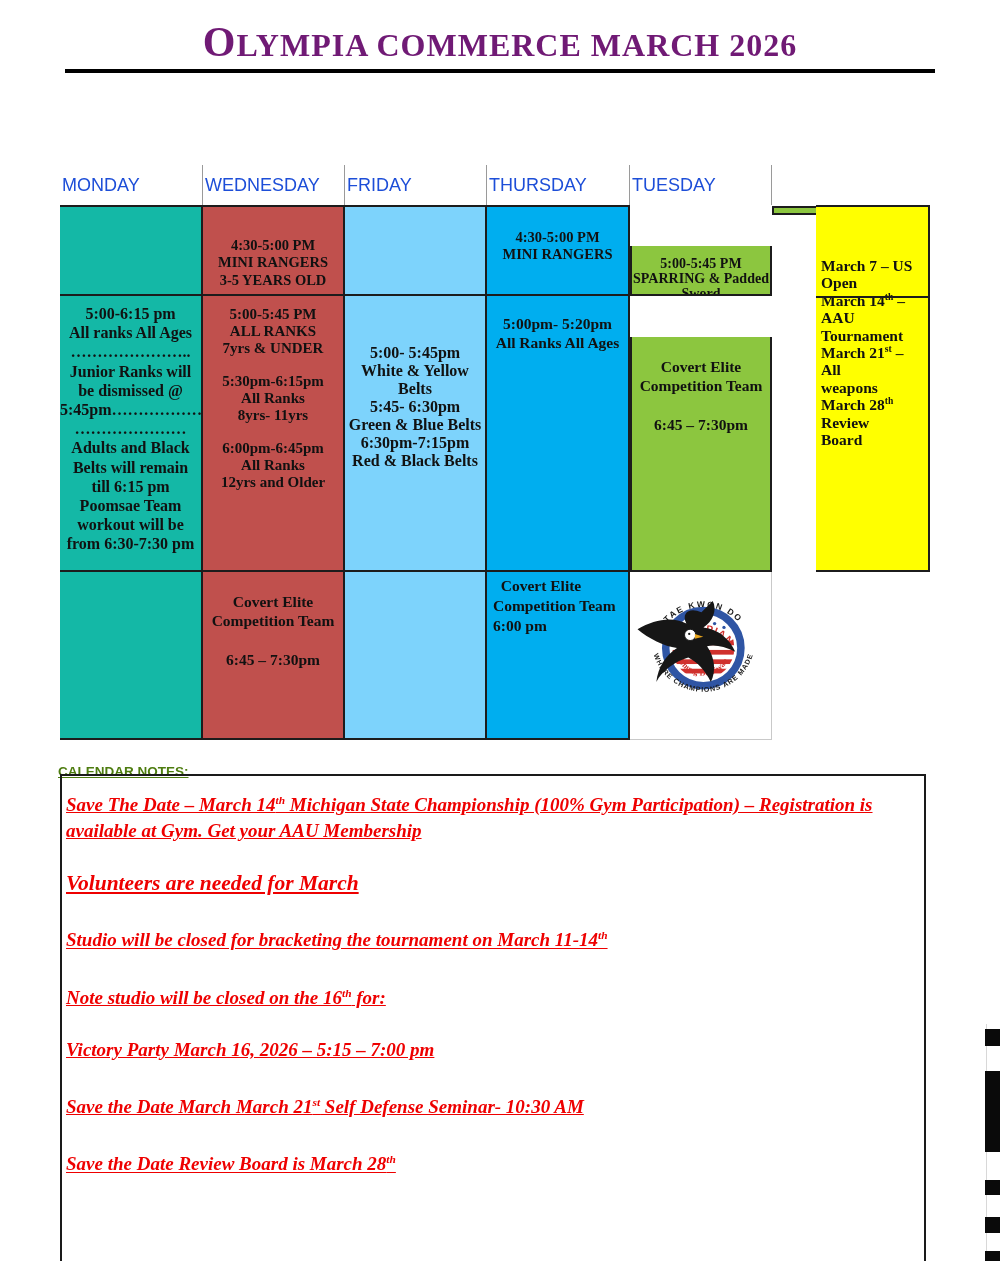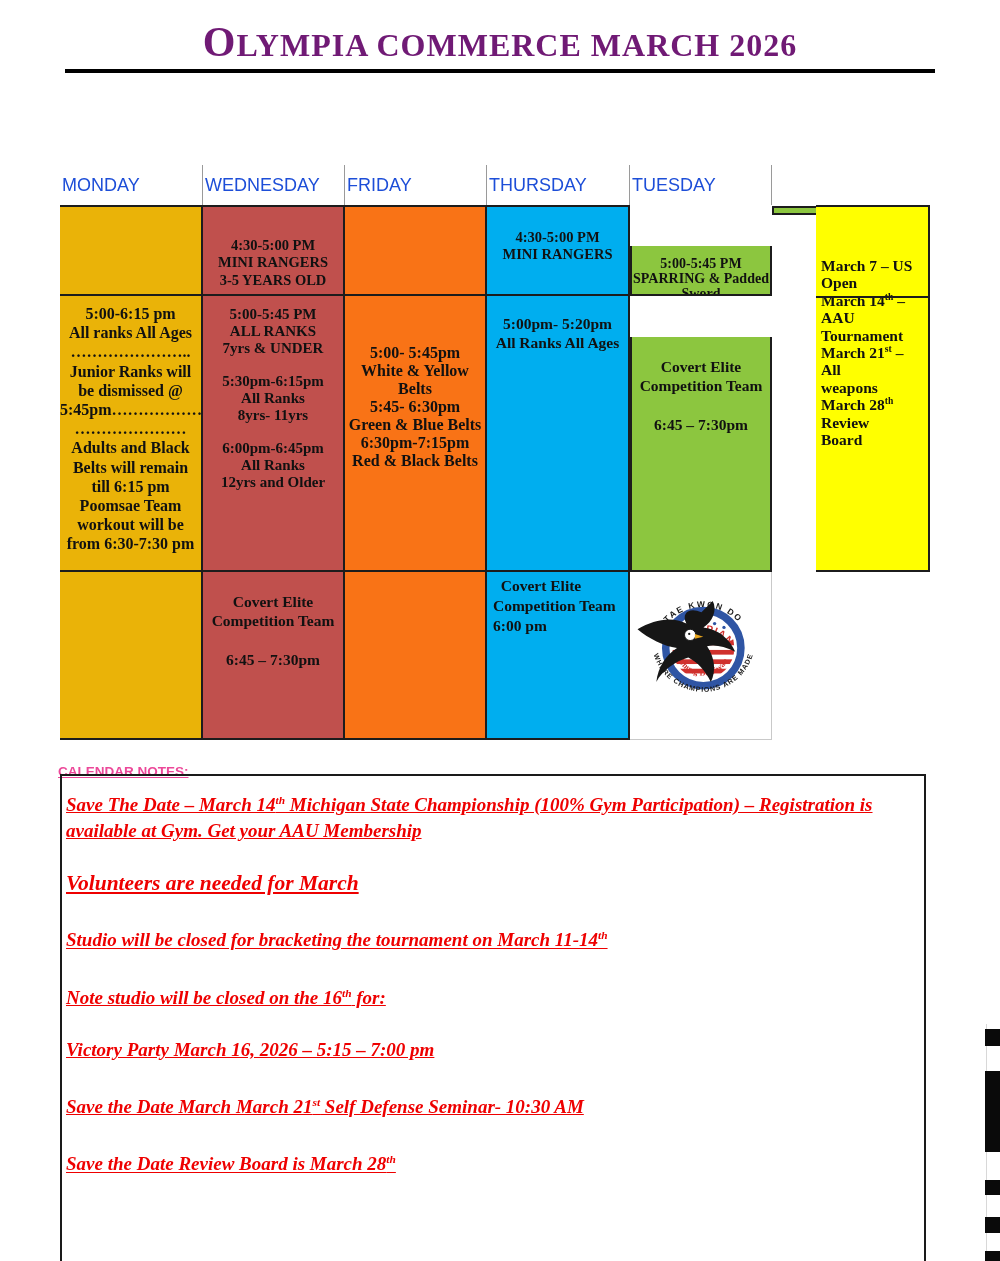--- a/index.html
+++ b/index.html
@@ -17,23 +17,23 @@
   .schedule{position:absolute;left:60px;top:165px;display:grid;
             grid-template-columns:143px 142px 142px 143px 142px 158px;
             grid-template-rows:40px 91px 276px 168px;}
   .hd{font-family:"Liberation Sans", sans-serif;font-size:18px;color:#1d4ed8;
       background:#fff;padding:10px 0 0 2px;border-right:1px solid #9a9a9a;box-sizing:border-box;}
   .cell{box-sizing:border-box;border-right:2px solid #1c1c1c;border-bottom:2px solid #1c1c1c;
         font-weight:bold;text-align:center;white-space:pre-line;overflow:hidden;}
   .col1{border-left:2px solid #1c1c1c;margin-top:41px;}
   .rowtop{border-top:2px solid #1c1c1c;}
   .green{background:#8cc63f;}
-  .tan{background:#eab308;}
+  .tan{background:#14b8a6;}
   .red{background:#c0504d;}
-  .orange{background:#f97316;}
+  .orange{background:#7dd3fc;}
   .blue{background:#00aeef;}
   .yellow{background:#ffff00;}
   .white{background:#ffffff;border-right:1px solid #c9c9c9;border-bottom:1px solid #c9c9c9;}
 
   .c-mon1{font-size:14.5px;line-height:1.15;padding-top:5px;}
   .c-wed1{font-size:14.5px;line-height:1.2;padding-top:30px;}
   .c-fri1{font-size:14.5px;line-height:1.2;padding-top:22px;}
   .c-mon2{font-size:14px;line-height:1.08;padding-top:10px;}
   .c-tue2{font-size:16px;line-height:1.2;padding-top:8px;}
   .c-wed2{font-size:15px;line-height:1.12;padding-top:10px;}
@@ -43,21 +43,21 @@
   .c-fri3{font-size:15.5px;line-height:1.3;padding:4px 4px 0 6px;text-align:left;white-space:pre-wrap;}
 
   .sat-span{grid-column:6;grid-row:2 / span 2;position:relative;text-align:left;margin-left:44px;}
   .sat-text{padding:14px 2px 0 5px;font-size:15.5px;line-height:1.12;font-weight:bold;white-space:pre-line;}
   .sat-text sup{font-size:62%;}
   .satline{position:absolute;left:-2px;top:89px;width:calc(100% + 4px);height:2px;background:#1c1c1c;}
   .logo-cell{display:flex;align-items:flex-start;justify-content:center;padding-top:6px;}
 
   
   .notes-heading{position:absolute;left:58px;top:764px;font-family:"Liberation Sans", sans-serif;
-                 font-size:13.5px;font-weight:bold;text-decoration:underline;color:#ec4899;}
+                 font-size:13.5px;font-weight:bold;text-decoration:underline;color:#4d7c0f;}
   .notes-box{position:absolute;left:60px;top:774px;width:866px;height:500px;border:2px solid #1a1a1a;
              padding:11px 14px 0 4px;box-sizing:border-box;}
   .note{color:#ee0000;font-weight:bold;font-style:italic;text-decoration:underline;
         font-size:19px;line-height:26px;margin-bottom:26px;font-family:"Liberation Serif", serif;}
   .note.big{font-size:21.5px;}
   .note sup{font-size:60%;}
 
   
   .edge-line{position:absolute;left:986px;top:1024px;width:1px;height:237px;background:#d8d8d8;}
   .mark{position:absolute;left:985px;width:15px;background:#0a0a0a;}

